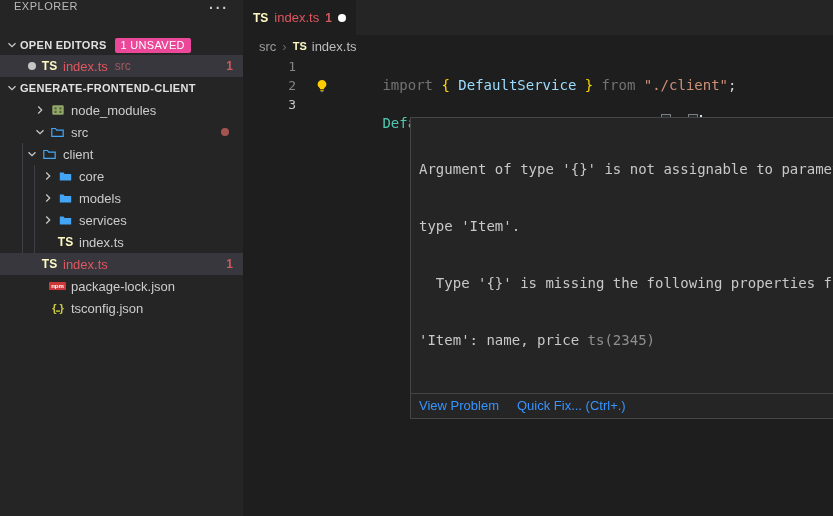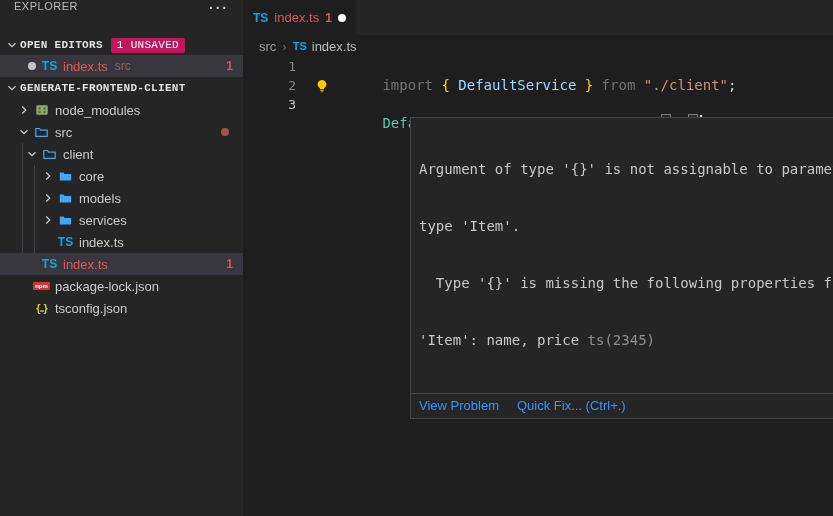--- a/index.html
+++ b/index.html
@@ -19,51 +19,51 @@
   .pane-header {
     height: 35px; display: flex; align-items: flex-start; justify-content: space-between;
     padding: 0 14px;
   }
   .pane-title { font-size: 11px; letter-spacing: .5px; color: #bbbbbb; }
   .more-actions { color: #cccccc; font-size: 14px; font-weight: bold; letter-spacing: 2px; cursor: pointer; }
 
   .section-header {
     height: 20px; display: flex; align-items: center;
     font-size: 11px; font-weight: 700; color: #e0e0e0; letter-spacing: .3px;
-    padding-left: 4px; cursor: pointer; font-family: Liberation Mono, monospace;
+    padding-left: 4px; cursor: pointer;
   }
   .section-header.ws { height: 22px; }
   .sec-chevron { width: 16px; height: 16px; display: flex; align-items: center; justify-content: center; }
   .unsaved-badge {
-    margin-left: 8px; background: #be185d; color: #ffffff;
+    margin-left: 8px; background: #ec4899; color: #ffffff;
     font-size: 11px; font-weight: 400; padding: 1px 6px 2px; border-radius: 2px;
   }
 
   .row {
     height: 22px; display: flex; align-items: center;
     font-size: 13px; color: #cccccc; position: relative; cursor: pointer;
   }
   .row.selected { background: #37373d; }
   .row.err .lbl { color: #e0575f; }
-  .lvl0 { padding-left: 16px; }
+  .lvl0 { padding-left: 32px; }
   .lvl1 { padding-left: 24px; }
   .lvl2 { padding-left: 40px; }
   .tw { width: 16px; height: 16px; display: flex; align-items: center; justify-content: center; flex: none; }
   .iw { width: 19px; height: 16px; display: flex; align-items: center; justify-content: center; flex: none; margin-right: 4px; }
   .lbl { white-space: nowrap; }
   .desc { margin-left: 7px; font-size: 12px; color: #a05b5e; }
   .badge-num { margin-left: auto; margin-right: 10px; color: #cf5a5e; font-size: 12px; font-weight: 700; }
   .mod-dot {
     margin-left: auto; margin-right: 14px; width: 8px; height: 8px; border-radius: 50%;
     background: #a45450;
   }
   .dirty-dot { width: 8px; height: 8px; border-radius: 50%; background: #c5c5c5; }
   .oe-row .tw { justify-content: center; }
 
-  .ts-icon { font-size: 12px; font-weight: 700; color: #0ea5e9; font-family: "Liberation Sans", sans-serif; }
+  .ts-icon { font-size: 12px; font-weight: 700; color: #fef9c3; font-family: "Liberation Sans", sans-serif; }
   .npm-icon {
     background: #cb3837; color: #ffffff; font-size: 6px; font-weight: 700;
     border-radius: 1px; padding: 1px 2px; line-height: 6px;
   }
   .json-icon { color: #cbcb41; font-size: 11px; font-weight: 700; letter-spacing: -1px; }
 
   .guide { position: absolute; width: 1px; background: #3f3f46; }
 
   
   .editor { position: absolute; left: 243px; top: 0; right: 0; bottom: 0; background: #1e1e1e; }

